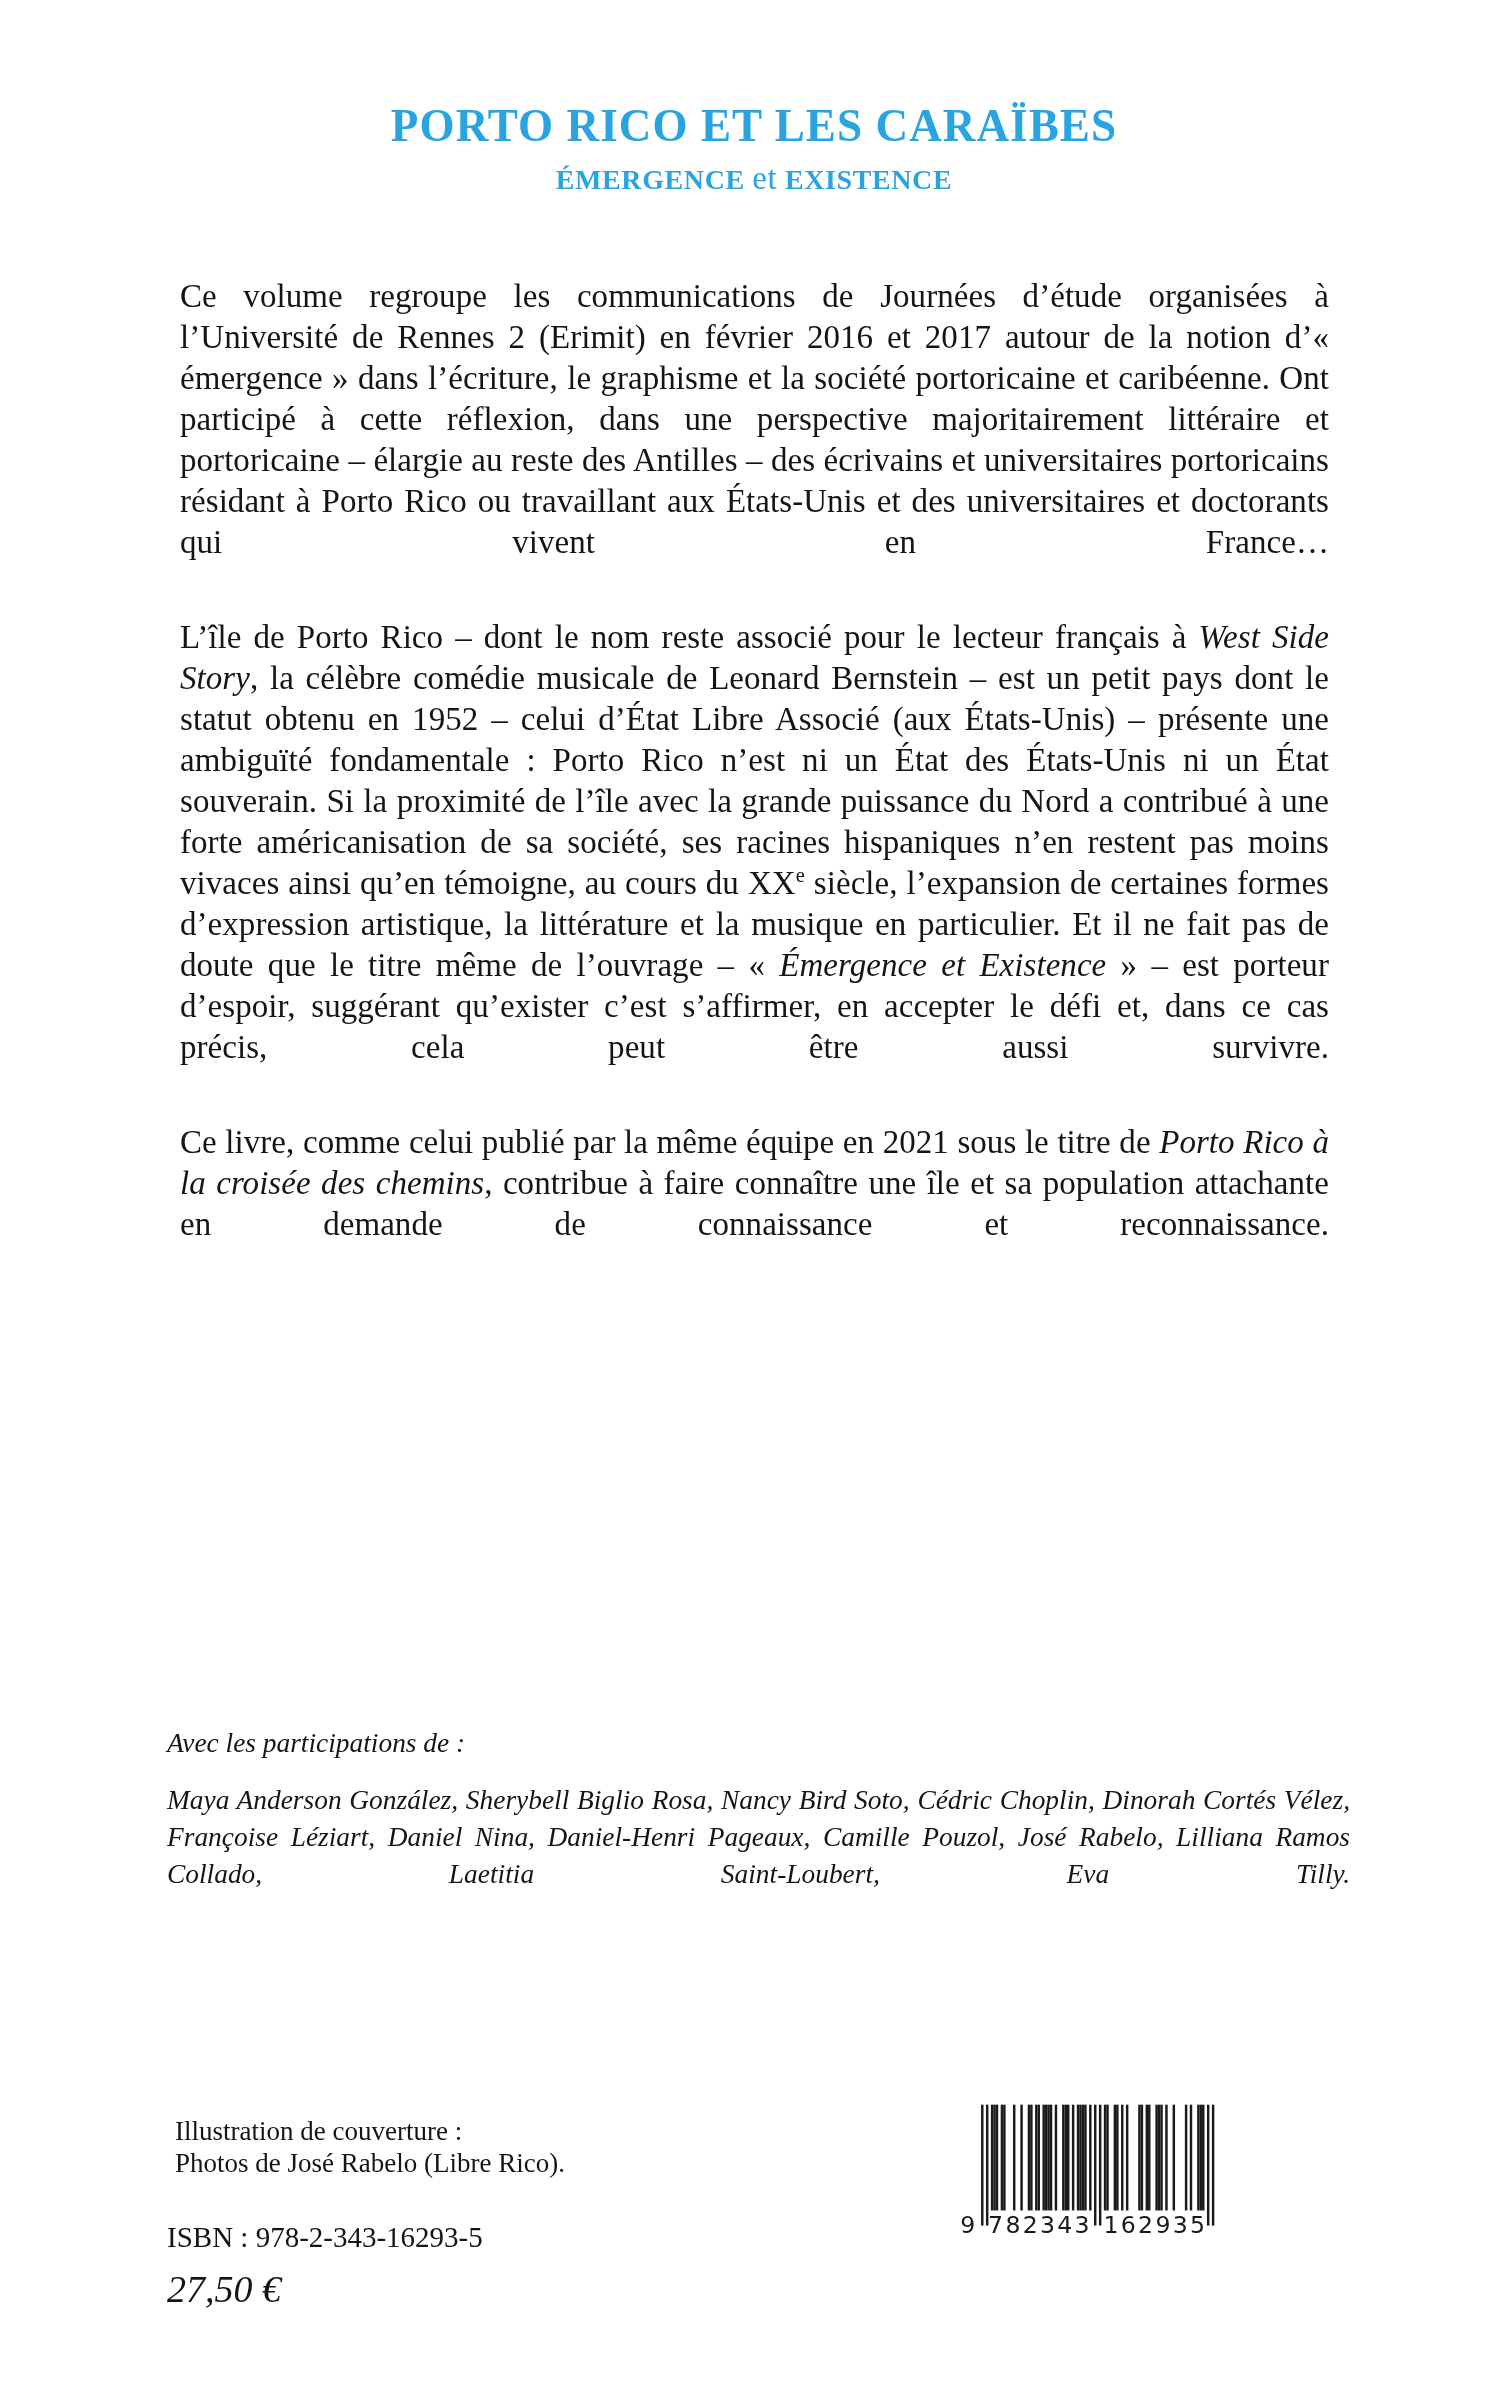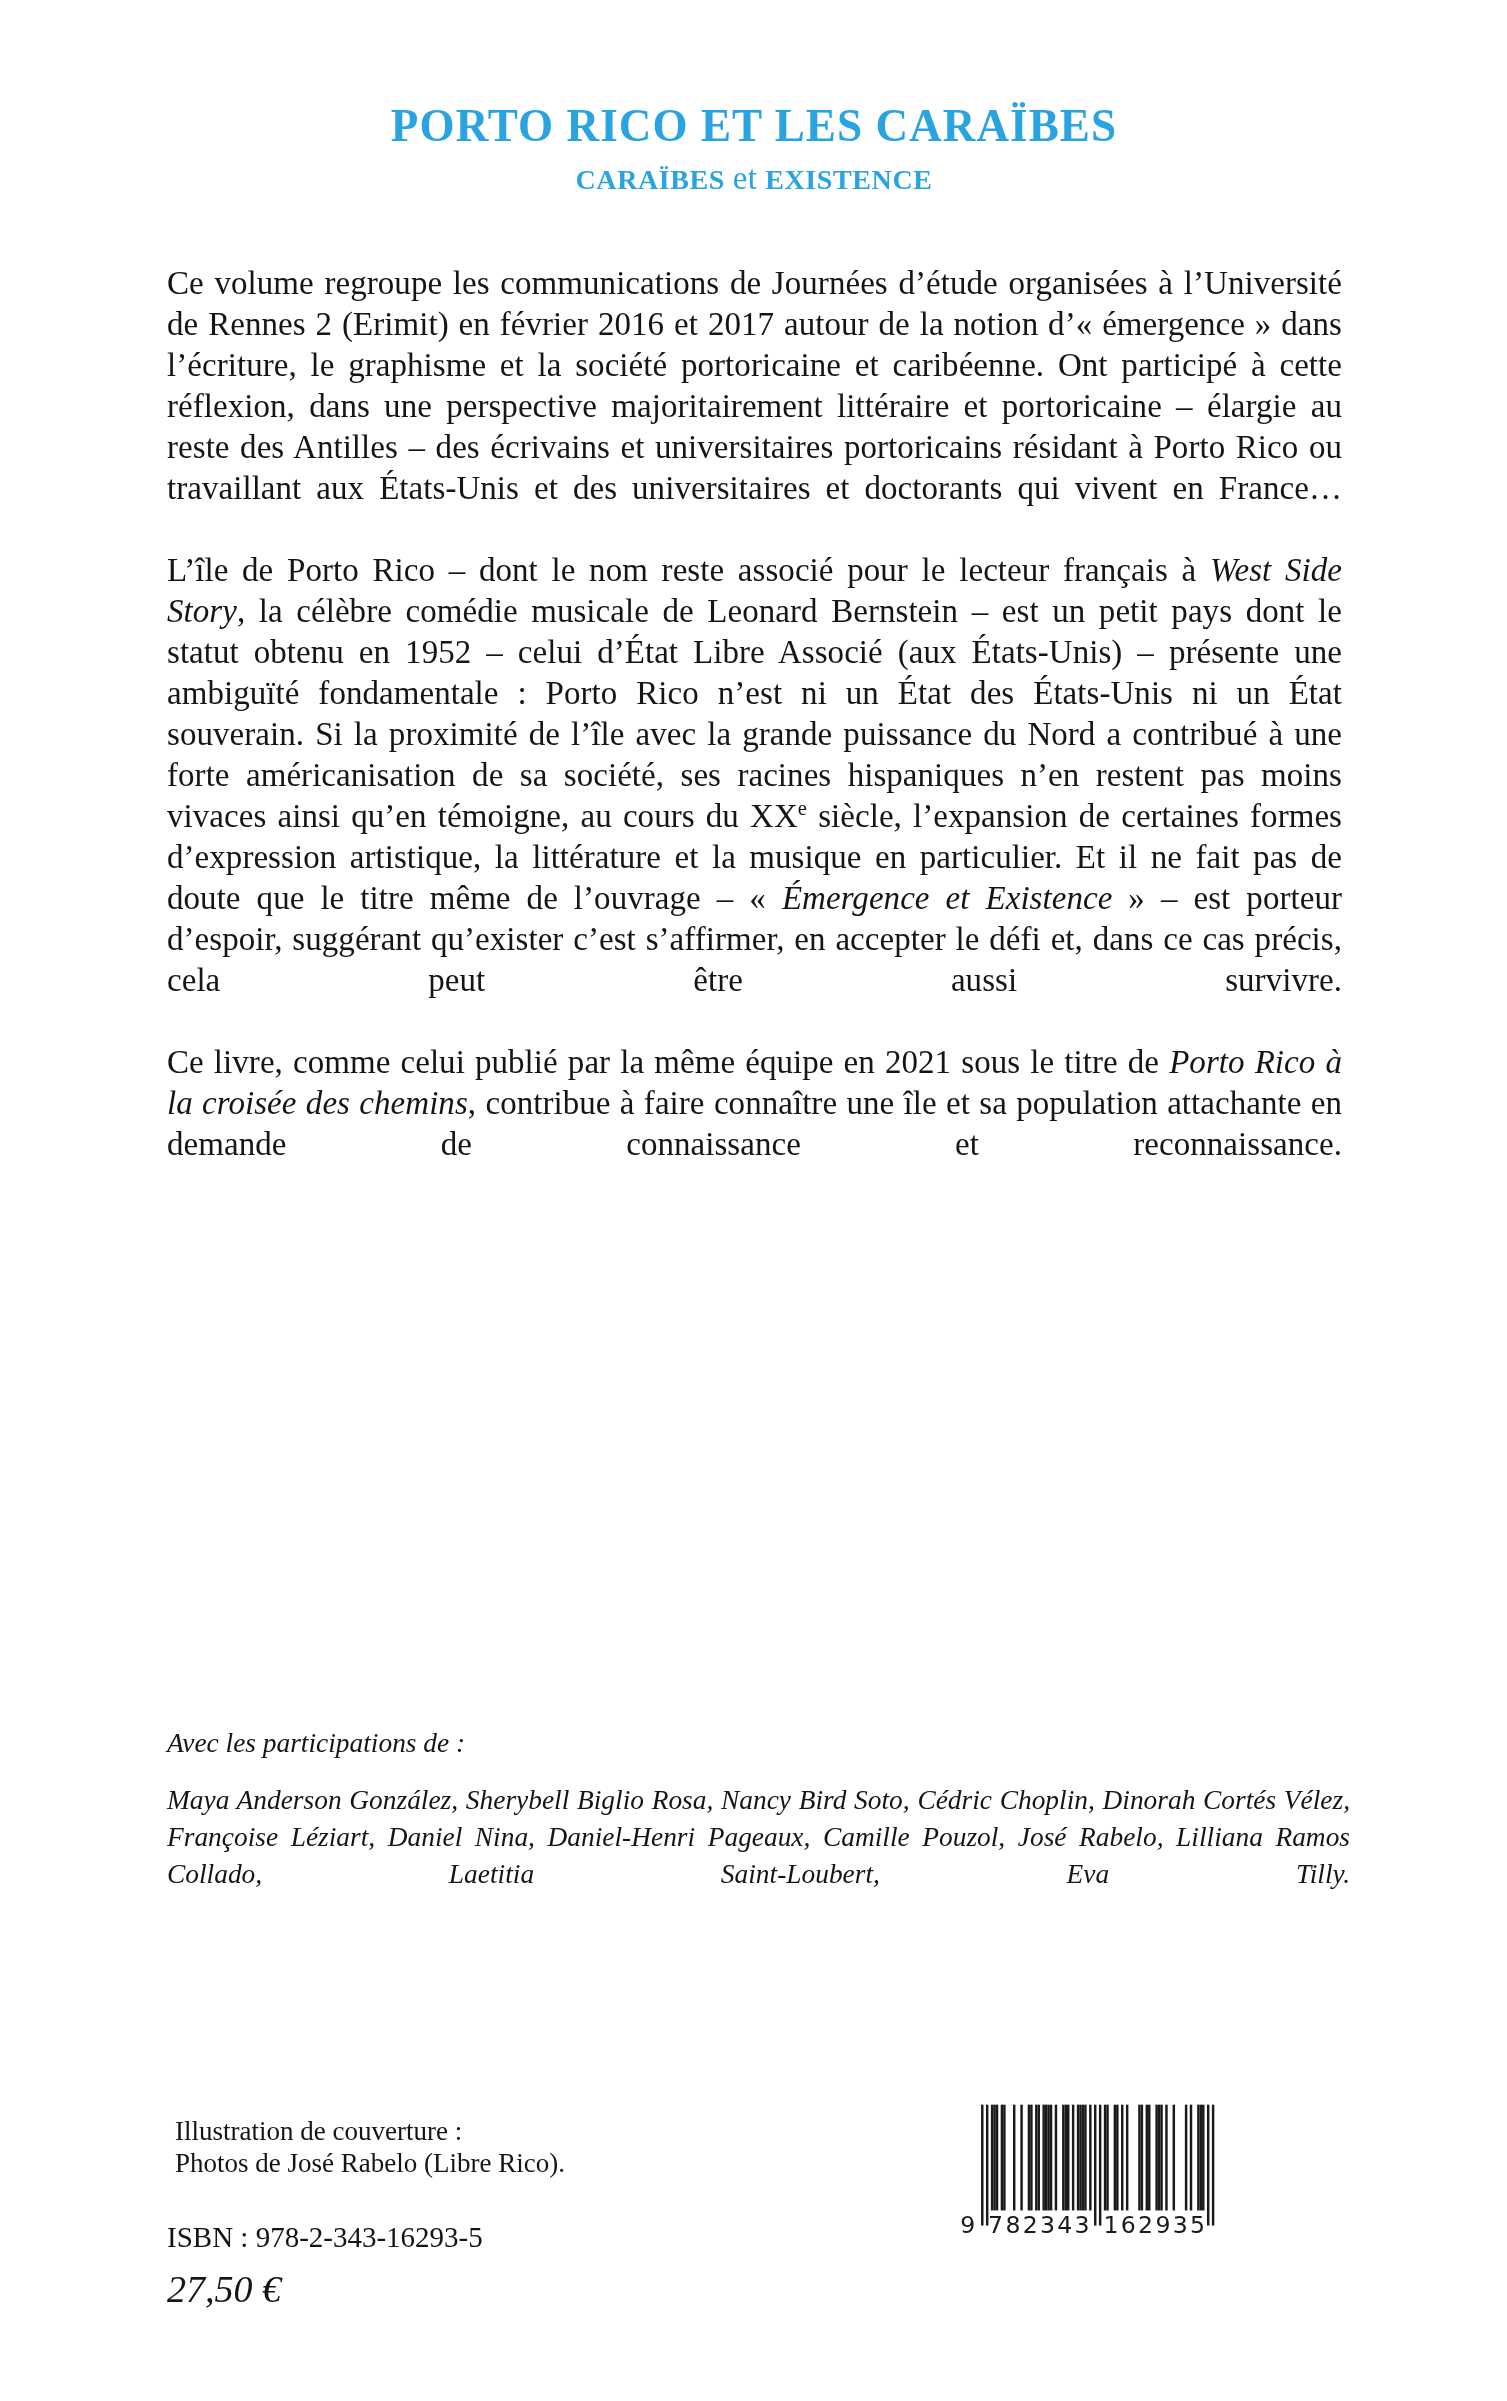--- a/index.html
+++ b/index.html
@@ -60,21 +60,21 @@
     left: 167px;
     top: 263px;
     width: 1175px;
     font-size: 33px;
     line-height: 41px;
     text-align: justify;
     text-justify: inter-word;
     letter-spacing: 0.05px;
   }
   .blurb p {
-    margin: 0;
+    margin: 13px;
     text-indent: 0;
   }
   .blurb p.justified {
     text-align: justify;
   }
   .blurb p.justified::after {
     content: "";
     display: inline-block;
     width: 100%;
   }
@@ -148,21 +148,21 @@
   }
 </style>
 </head>
 <body>
 
 <div class="page">
 
   <div class="title-block">
     <div class="book-title">PORTO RICO ET LES CARAÏBES</div>
     <div class="book-subtitle">
-      <span>CARAÏBES</span><span class="sp">&nbsp;</span><span class="conj">et</span><span class="sp">&nbsp;</span><span>EXISTENCE</span>
+      <span>ÉMERGENCE</span><span class="sp">&nbsp;</span><span class="conj">et</span><span class="sp">&nbsp;</span><span>EXISTENCE</span>
     </div>
   </div>
 
   <div class="blurb">
     <p class="justified"><span>Ce volume regroupe les communications de Journées d’étude organisées à l’Université de Rennes 2 (Erimit) en février 2016 et 2017 autour de la notion d’« émergence » dans l’écriture, le graphisme et la société portoricaine et caribéenne. Ont participé à cette réflexion, dans une perspective majoritairement littéraire et portoricaine – élargie au reste des Antilles – des écrivains et universitaires portoricains résidant à Porto Rico ou travaillant aux États-Unis et des universitaires et doctorants qui vivent en France…</span></p>
     <p class="justified"><span>L’île de Porto Rico – dont le nom reste associé pour le lecteur français à </span><i>West Side Story</i><span>, la célèbre comédie musicale de Leonard Bernstein – est un petit pays dont le statut obtenu en 1952 – celui d’État Libre Associé (aux États-Unis) – présente une ambiguïté fondamentale : Porto Rico n’est ni un État des États-Unis ni un État souverain. Si la proximité de l’île avec la grande puissance du Nord a contribué à une forte américanisation de sa société, ses racines hispaniques n’en restent pas moins vivaces ainsi qu’en témoigne, au cours du XX</span><sup class="ord">e</sup><span> siècle, l’expansion de certaines formes d’expression artistique, la littérature et la musique en particulier. Et il ne fait pas de doute que le titre même de l’ouvrage – « </span><i>Émergence et Existence</i><span> » – est porteur d’espoir, suggérant qu’exister c’est s’affirmer, en accepter le défi et, dans ce cas précis, cela peut être aussi survivre.</span></p>
     <p class="justified"><span>Ce livre, comme celui publié par la même équipe en 2021 sous le titre de </span><i>Porto Rico à la croisée des chemins</i><span>, contribue à faire connaître une île et sa population attachante en demande de connaissance et reconnaissance.</span></p>
   </div>
 
   <div class="participants">

